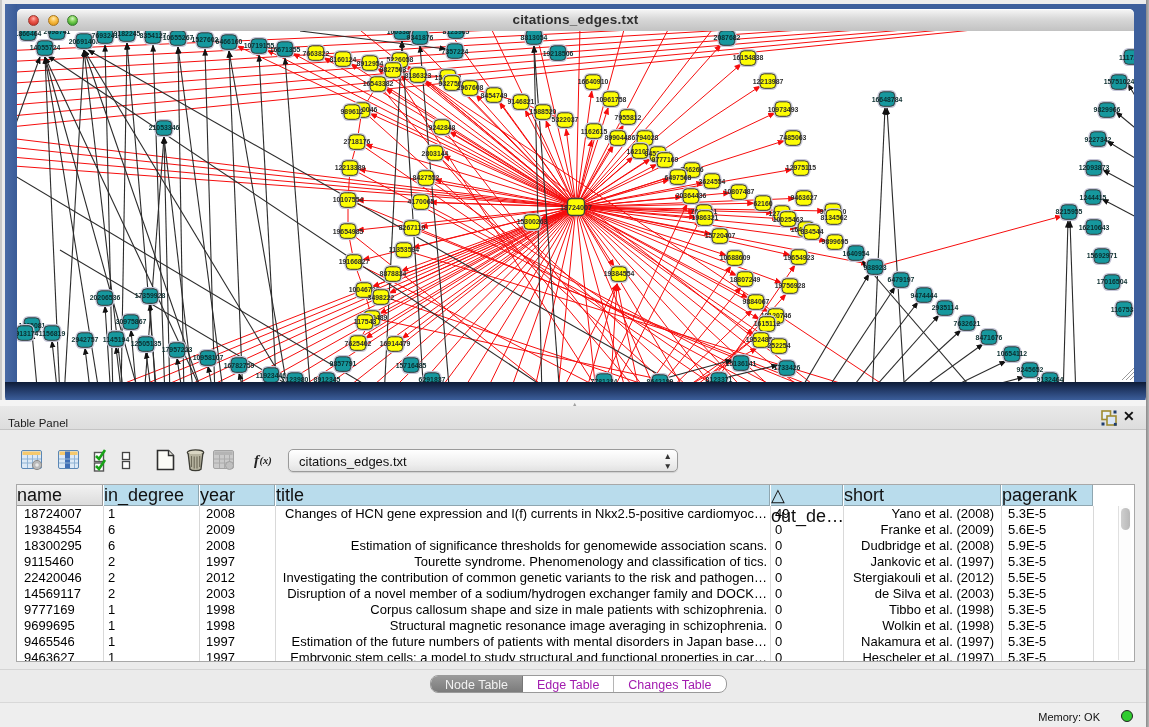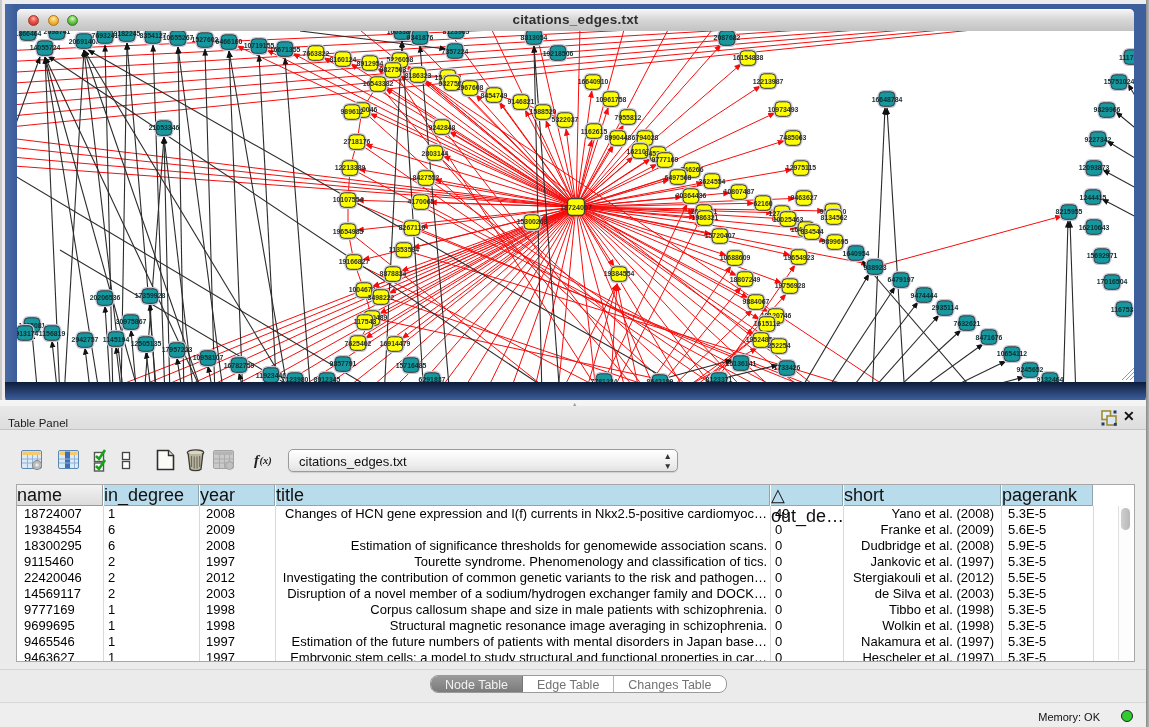--- a/index.html
+++ b/index.html
@@ -52,21 +52,21 @@
 .c5 { left:758px; width:68px; }
 .c6 { left:827px; width:150px; text-align:right; }
 .c7 { left:991px; width:95px; }
 .vl { position:absolute; top:21px; bottom:0; width:1px; background:#d9d9d9; }
 #sbar { position:absolute; right:3px; top:21px; width:13px; bottom:1px; background:#fdfdfd; border-left:1px solid #e0e0e0; }
 #sbar .th { position:absolute; left:1.5px; top:2px; width:9px; height:22px; background:linear-gradient(90deg,#cfcfcf,#b8b8b8); border-radius:5px; }
 
 #tabs { position:absolute; left:430px; top:675px; height:18px; display:flex;
   border:1px solid #9a9a9a; border-radius:8px; overflow:hidden; background:#fff;
   font-size:12.5px; }
-#tabs div { padding:1px 14px 0 14px; line-height:16px; color:#737373; border-right:1px solid #b5b5b5; }
+#tabs div { padding:1px 14px 0 14px; line-height:16px; color:#a21caf; border-right:1px solid #b5b5b5; }
 #tabs div.sel { background:linear-gradient(#9a9a9a,#7b7b7b); color:#f2f2f2; border-right:1px solid #777; }
 #tabs div:last-child { border-right:none; }
 #statline { position:absolute; left:0; top:702px; width:1146px; height:25px; background:#eeeeee; border-top:1px solid #d8d8d8; }
 #mem { position:absolute; right:46px; top:8px; font-size:11px; color:#111; }
 #dot { position:absolute; right:13px; top:7px; width:12px; height:12px; border-radius:50%; background:#2fcc2f; border:1.5px solid #222; }
 #rstrip { position:absolute; left:1146px; top:0; width:3px; height:727px; background:linear-gradient(90deg,#8a8a8a,#b5b5b5); }
 #lline { position:absolute; left:0px; top:0; width:1.5px; height:400px; background:#c9c9c9; }
 .hline2 { position:absolute; left:0; top:669px; width:1146px; height:1px; background:#f8f8f8; border-top:1px solid #d4d4d4; }
 </style></head>
 <body>

